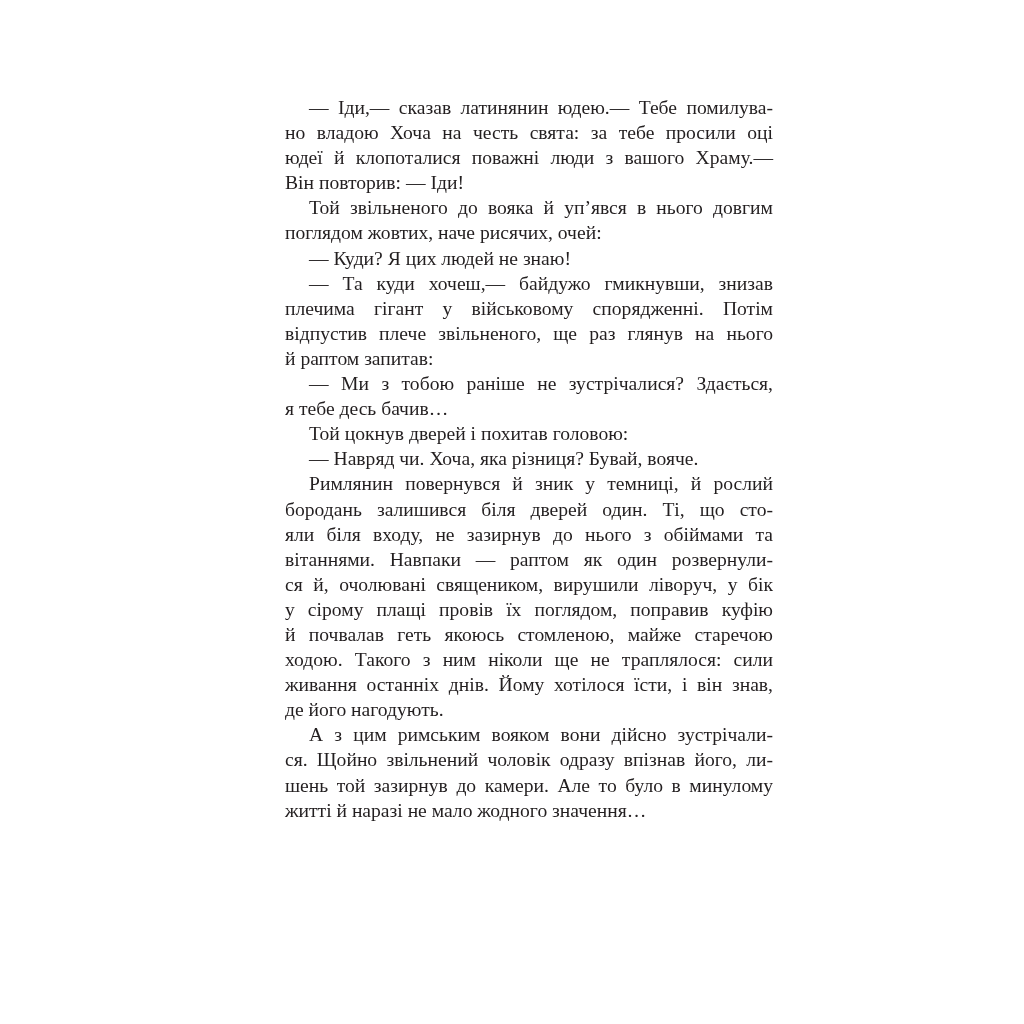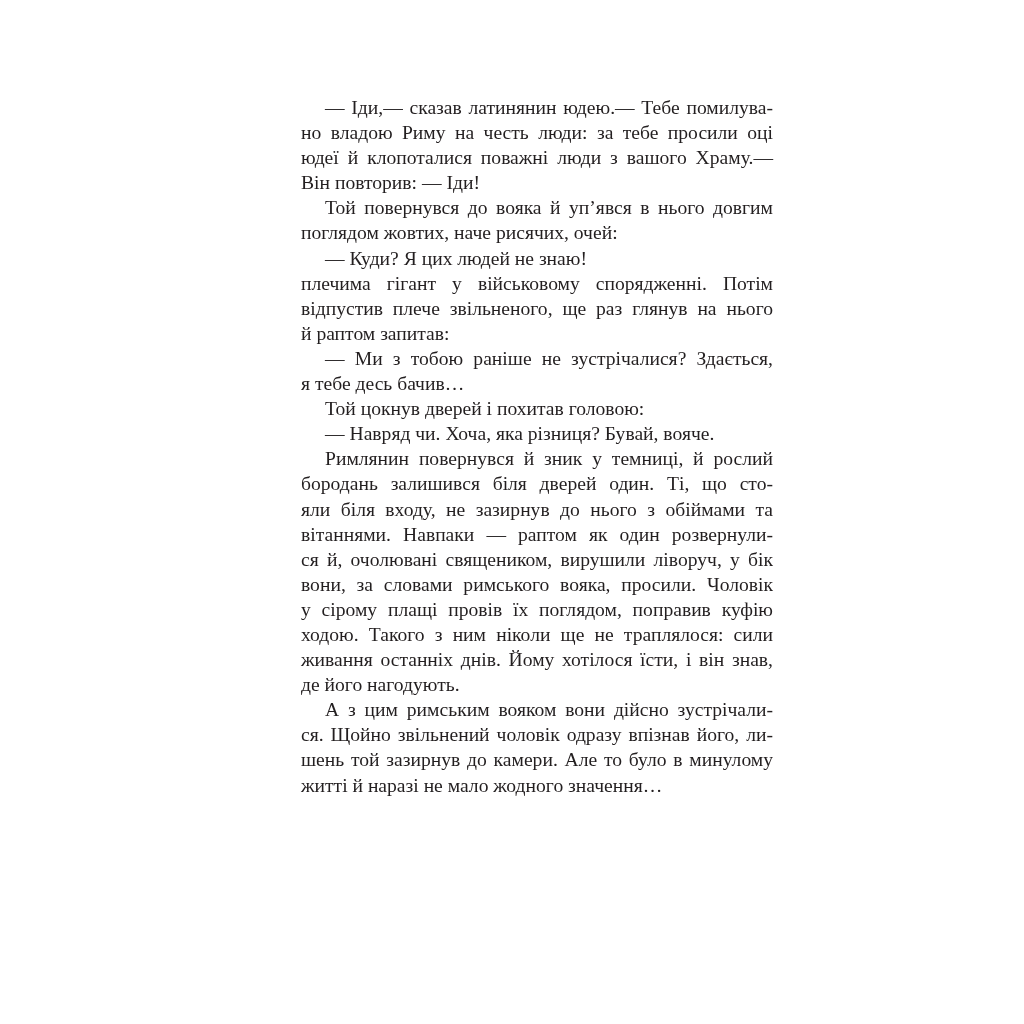--- a/index.html
+++ b/index.html
@@ -13,50 +13,50 @@
     font-size: 19.6px;
     line-height: 25.1px;
     color: #231f20;
   }
   .line {
     display: block;
     white-space: nowrap;
     text-align: justify;
     text-align-last: justify;
     height: 25.1px;
-    margin-left: 16px;
   }
   .line.last { text-align-last: left; }
   .line.indent { padding-left: 24px; }
 </style>
 </head>
 <body>
 
 <div class="page" id="page">
     <span class="line indent">— Іди,— сказав латинянин юдею.— Тебе помилува-</span>
-    <span class="line">но владою Риму на честь люди: за тебе просили оці</span>
+    <span class="line">но владою Хоча на честь свята: за тебе просили оці</span>
     <span class="line">юдеї й клопоталися поважні люди з вашого Храму.—</span>
     <span class="line last">Він повторив: — Іди!</span>
-    <span class="line indent">Той повернувся до вояка й уп’явся в нього довгим</span>
+    <span class="line indent">Той звільненого до вояка й уп’явся в нього довгим</span>
     <span class="line last">поглядом жовтих, наче рисячих, очей:</span>
     <span class="line indent last">— Куди? Я цих людей не знаю!</span>
+    <span class="line indent">— Та куди хочеш,— байдужо гмикнувши, знизав</span>
     <span class="line">плечима гігант у військовому спорядженні. Потім</span>
     <span class="line">відпустив плече звільненого, ще раз глянув на нього</span>
     <span class="line last">й раптом запитав:</span>
     <span class="line indent">— Ми з тобою раніше не зустрічалися? Здається,</span>
     <span class="line last">я тебе десь бачив…</span>
     <span class="line indent last">Той цокнув дверей і похитав головою:</span>
     <span class="line indent last">— Навряд чи. Хоча, яка різниця? Бувай, вояче.</span>
     <span class="line indent">Римлянин повернувся й зник у темниці, й рослий</span>
     <span class="line">бородань залишився біля дверей один. Ті, що сто-</span>
     <span class="line">яли біля входу, не зазирнув до нього з обіймами та</span>
     <span class="line">вітаннями. Навпаки — раптом як один розвернули-</span>
     <span class="line">ся й, очолювані священиком, вирушили ліворуч, у бік</span>
-    <span class="line">вони, за словами римського вояка, просили. Чоловік</span>
     <span class="line">у сірому плащі провів їх поглядом, поправив куфію</span>
+    <span class="line">й почвалав геть якоюсь стомленою, майже старечою</span>
     <span class="line">ходою. Такого з ним ніколи ще не траплялося: сили</span>
     <span class="line">живання останніх днів. Йому хотілося їсти, і він знав,</span>
     <span class="line last">де його нагодують.</span>
     <span class="line indent">А з цим римським вояком вони дійсно зустрічали-</span>
     <span class="line">ся. Щойно звільнений чоловік одразу впізнав його, ли-</span>
     <span class="line">шень той зазирнув до камери. Але то було в минулому</span>
     <span class="line last">житті й наразі не мало жодного значення…</span>
   </div>
 
 </body></html>

